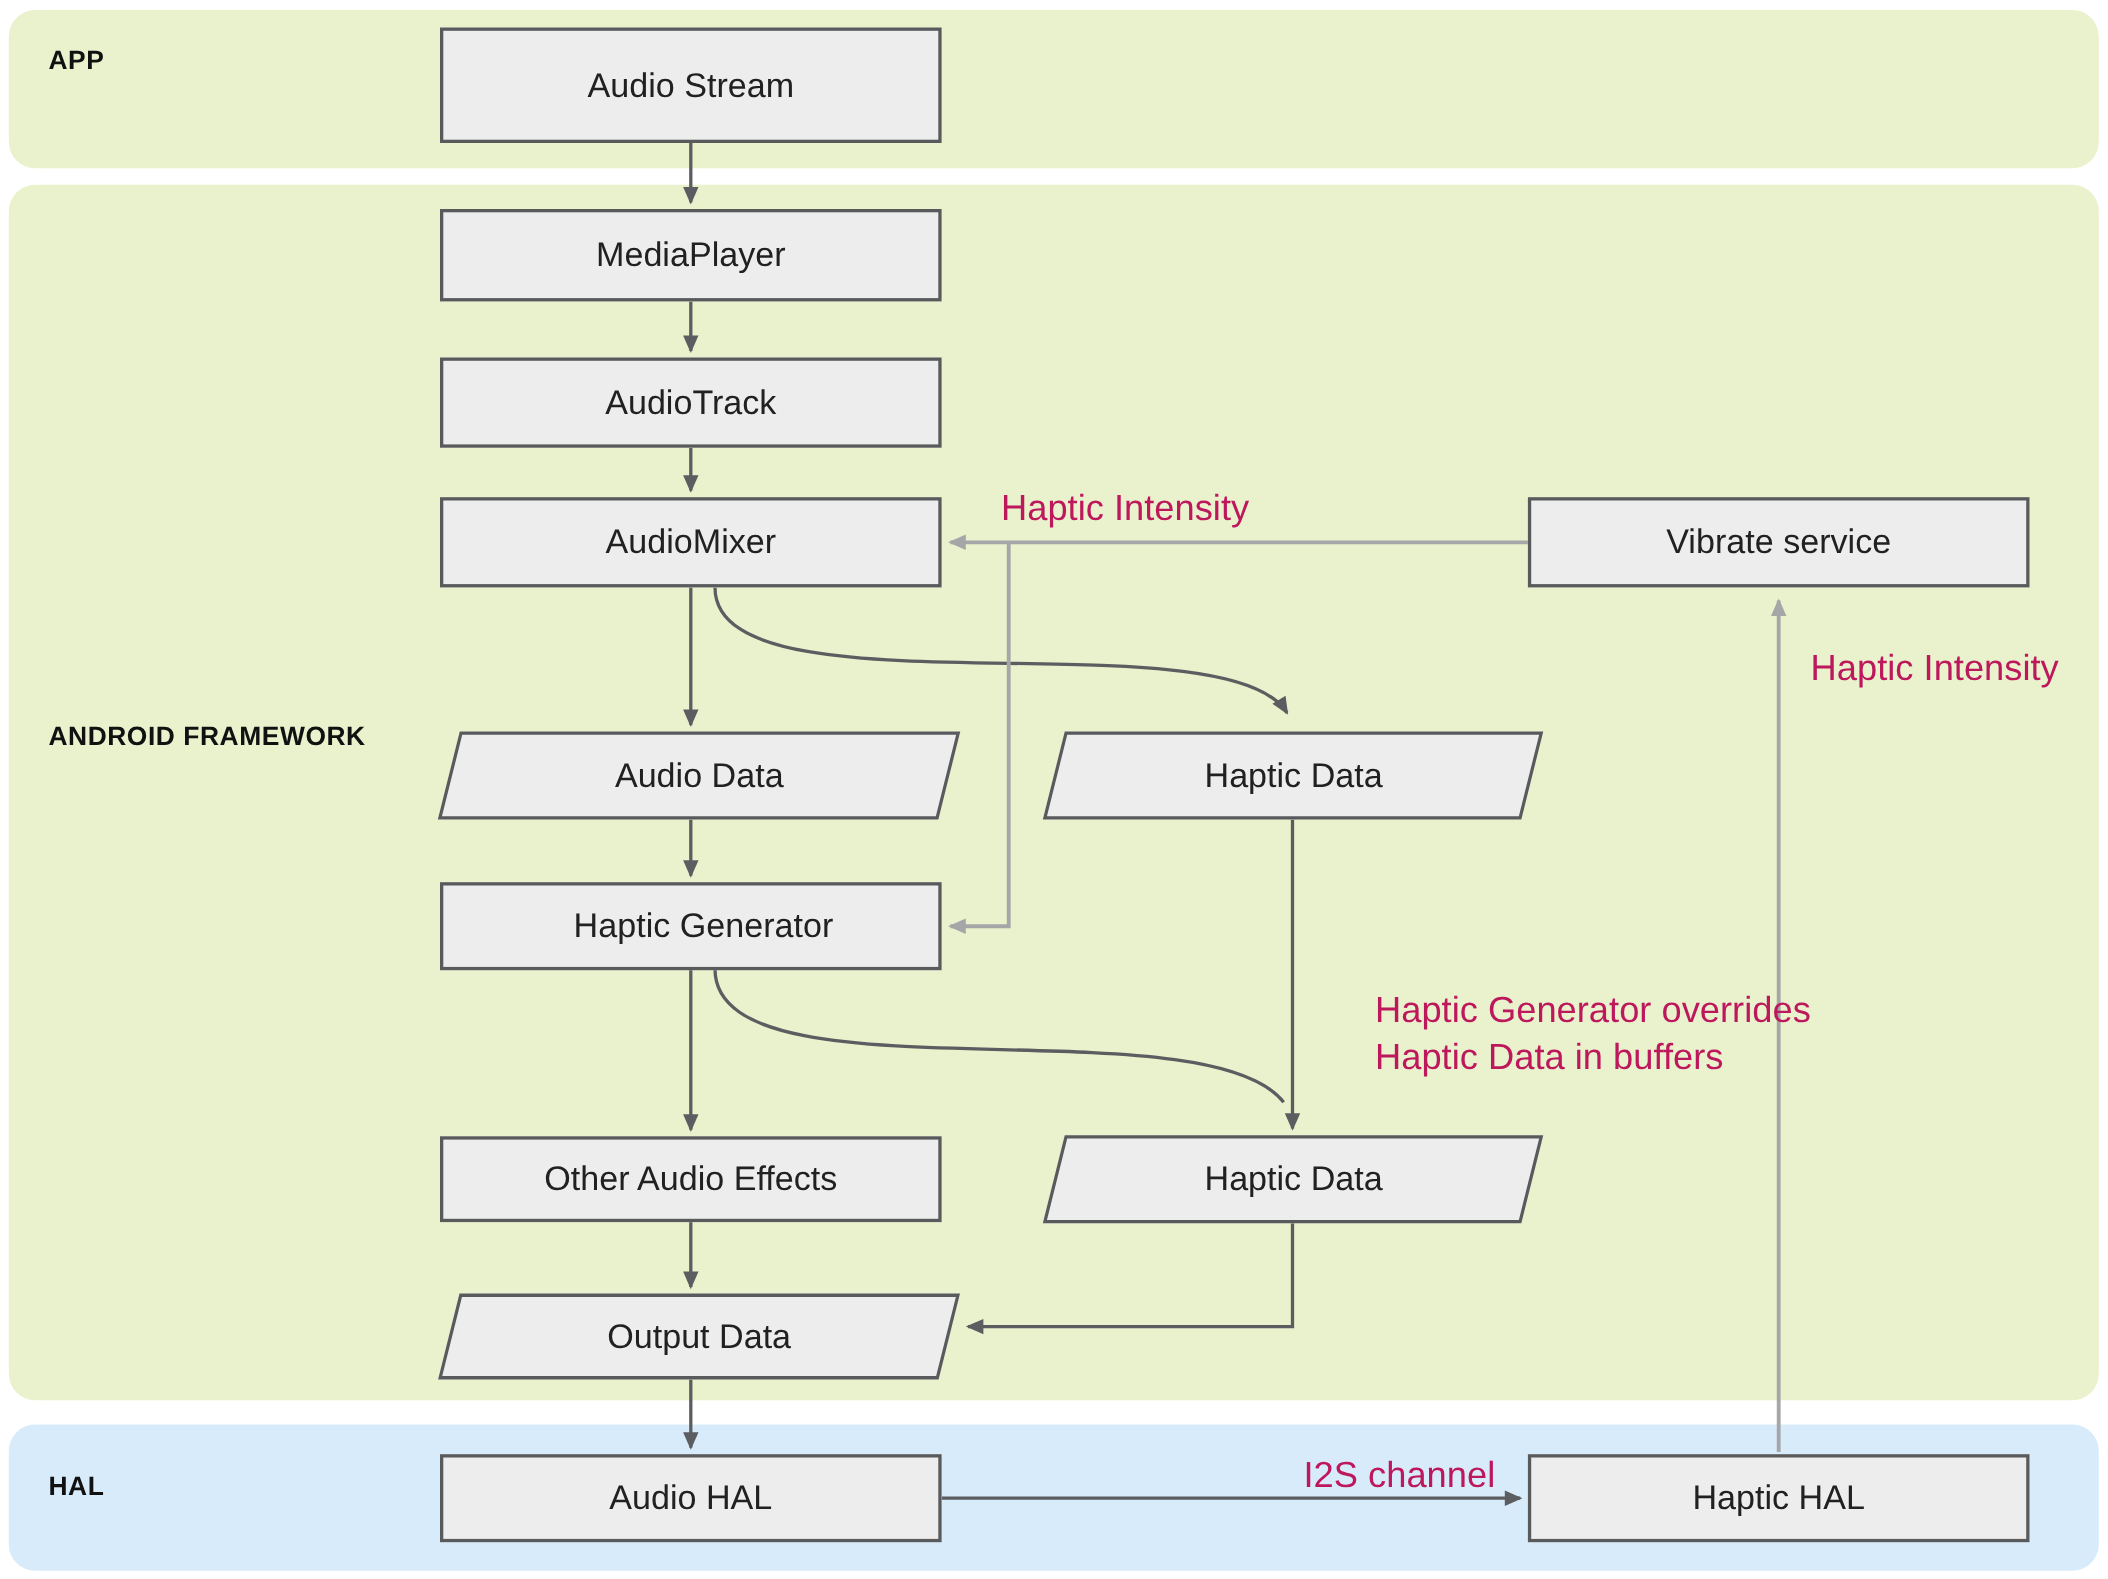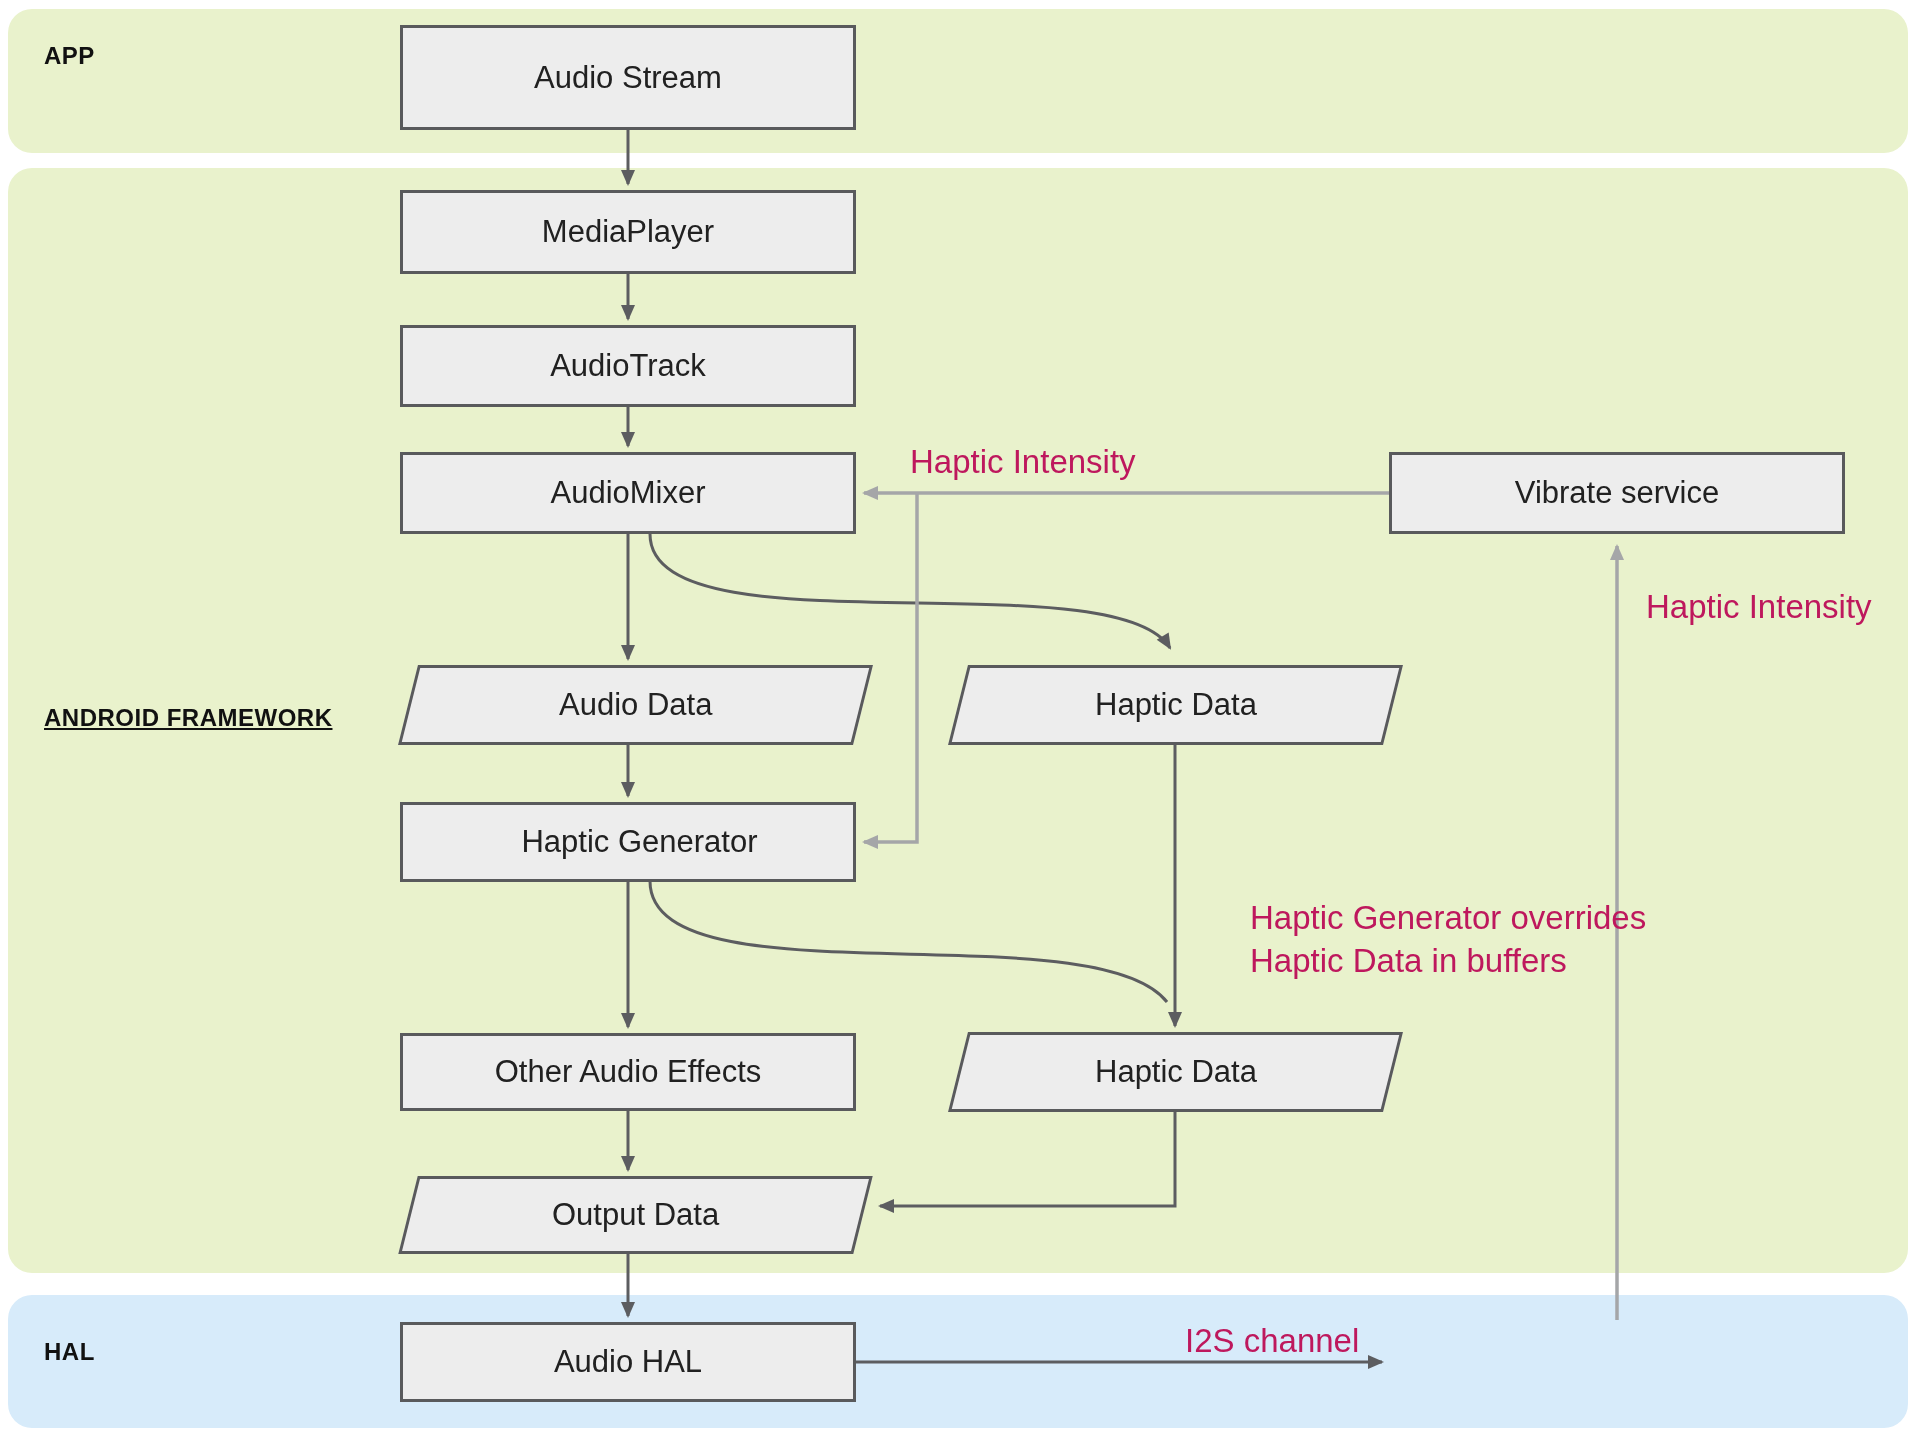--- a/index.html
+++ b/index.html
@@ -31,21 +31,21 @@
 </head>
 <body>
 
 <div id="canvas">
 
   <div class="band band-app"></div>
   <div class="band band-framework"></div>
   <div class="band band-hal"></div>
 
   <div class="band-label" style="left:44px;top:42px;">APP</div>
-  <div class="band-label" style="left:44px;top:704px;width:300px;text-decoration:underline;">ANDROID FRAMEWORK</div>
+  <div class="band-label" style="left:44px;top:656px;width:300px;">ANDROID FRAMEWORK</div>
   <div class="band-label" style="left:44px;top:1338px;">HAL</div>
 
   <svg id="edges" width="1916" height="1435" viewBox="0 0 1916 1435">
     <defs>
       <marker id="ahD" markerUnits="userSpaceOnUse" markerWidth="18" markerHeight="16" refX="15" refY="8" orient="auto">
         <path d="M1,1 L17,8 L1,15 Z" fill="#5c5d60"></path>
       </marker>
       <marker id="ahG" markerUnits="userSpaceOnUse" markerWidth="18" markerHeight="16" refX="15" refY="8" orient="auto">
         <path d="M1,1 L17,8 L1,15 Z" fill="#a5a6a8"></path>
       </marker>
@@ -95,20 +95,23 @@
   </div>
   <div class="node" style="left:400px;top:802px;width:456px;height:80px;padding-left:23px;">
     <span class="lbl">Haptic Generator</span>
   </div>
   <div class="node" style="left:400px;top:1033px;width:456px;height:78px;text-align:center;">
     <span class="lbl">Other Audio Effects</span>
   </div>
   <div class="node" style="left:400px;top:1322px;width:456px;height:80px;">
     <span class="lbl">Audio HAL</span>
   </div>
+  <div class="node" style="left:1389px;top:1322px;width:456px;height:80px;">
+    <span class="lbl">Haptic HAL</span>
+  </div>
 
   <div class="node para" style="left:408px;top:665px;width:455px;height:80px;">
     <span class="lbl">Audio Data</span>
   </div>
   <div class="node para" style="left:958px;top:665px;width:435px;height:80px;">
     <span class="lbl">Haptic Data</span>
   </div>
   <div class="node para" style="left:958px;top:1032px;width:435px;height:80px;">
     <span class="lbl">Haptic Data</span>
   </div>

